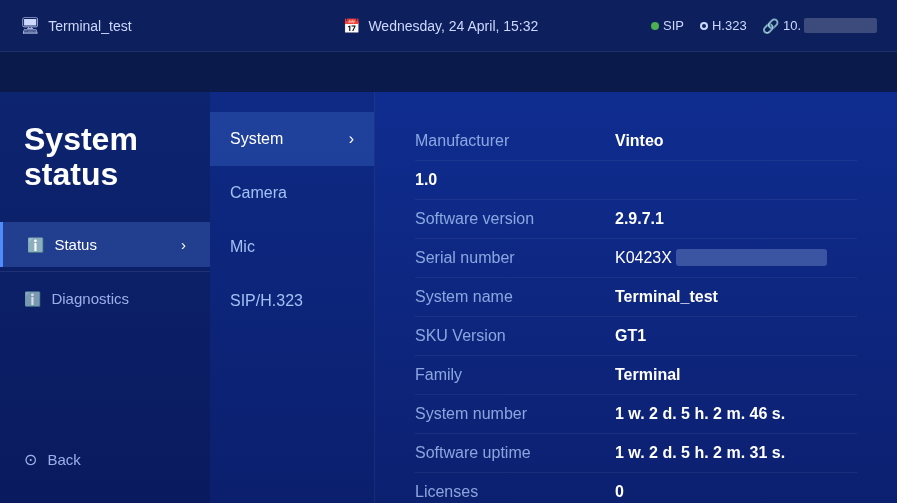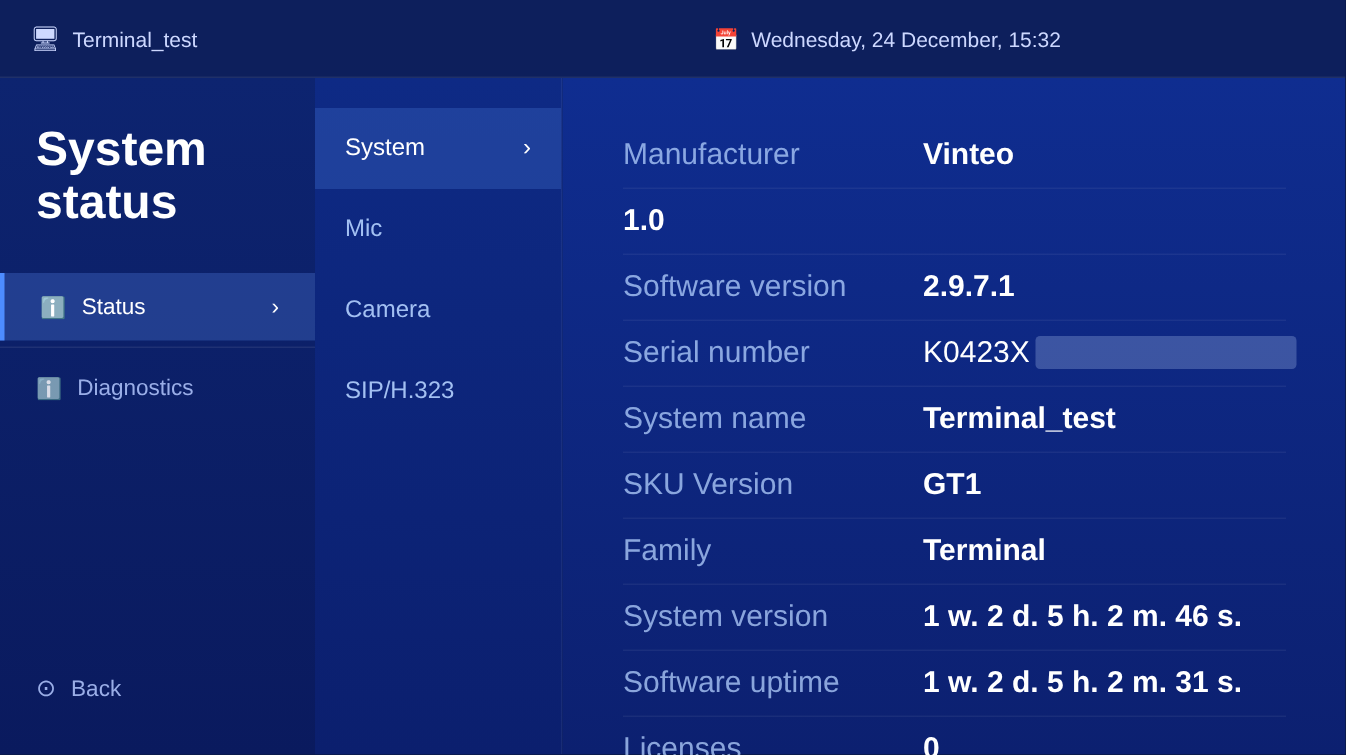--- a/index.html
+++ b/index.html
@@ -72,20 +72,21 @@
       display: inline-flex;
       align-items: center;
       gap: 3px;
     }
 
     
     .main-layout {
       display: flex;
       flex: 1;
       overflow: hidden;
+      margin-top: 40px;
     }
 
     
     .sidebar-left {
       width: 210px;
       background: linear-gradient(180deg, #0d2470 0%, #0a1a5e 100%);
       display: flex;
       flex-direction: column;
       padding: 30px 0 20px 0;
       flex-shrink: 0;
@@ -165,21 +166,21 @@
     .info-table {
       display: flex;
       flex-direction: column;
       gap: 0;
     }
     .info-row {
       display: flex;
       align-items: center;
       padding: 10px 0;
       border-bottom: 1px solid rgba(255,255,255,0.06);
-      font-size: 20px;
+      font-size: 16px;
     }
     .info-row:last-child {
       border-bottom: none;
     }
     .info-label {
       width: 200px;
       color: rgba(180, 210, 255, 0.75);
       font-weight: 400;
       flex-shrink: 0;
     }
@@ -191,21 +192,36 @@
 </head>
 <body>
 
 <div class="top-bar">
   <div class="top-bar-left">
     <span style="font-size:16px;">🖥</span>
     <span>Terminal_test</span>
   </div>
   <div class="top-bar-center">
     <span style="font-size:14px;">📅</span>
-    <span>Wednesday, 24 December, 15:32</span>
+    <span>Wednesday, 24 April, 15:32</span>
+  </div>
+  <div class="top-bar-right">
+    <div class="sip-indicator">
+      <span class="dot dot-green"></span>
+      <span>SIP</span>
+    </div>
+    <div class="sip-indicator">
+      <span class="dot dot-outline"></span>
+      <span>H.323</span>
+    </div>
+    <div class="network-icon">
+      <span style="font-size:14px;">🔗</span>
+      <span>10.</span>
+      <span style="background:rgba(255,255,255,0.2);color:transparent;border-radius:2px;padding:0 18px;">████</span>
+    </div>
   </div>
 </div>
 
 <div class="main-layout">
 
   <div class="sidebar-left">
     <div class="page-title">
       <span>System</span><br>
       <span>status</span>
     </div>
@@ -226,24 +242,24 @@
       <span>Back</span>
     </div>
   </div>
 
   <div class="sidebar-middle">
     <div class="submenu-item active">
       <span>System</span>
       <span>›</span>
     </div>
     <div class="submenu-item">
+      <span>Camera</span>
+    </div>
+    <div class="submenu-item">
       <span>Mic</span>
-    </div>
-    <div class="submenu-item">
-      <span>Camera</span>
     </div>
     <div class="submenu-item">
       <span>SIP/H.323</span>
     </div>
   </div>
 
   <div class="content-area">
     <div class="info-table">
     <div class="info-row">
           <span class="info-label">Manufacturer</span>
@@ -266,21 +282,21 @@
         </div>
         <div class="info-row">
           <span class="info-label">SKU Version</span>
           <span class="info-value">GT1</span>
         </div>
         <div class="info-row">
           <span class="info-label">Family</span>
           <span class="info-value">Terminal</span>
         </div>
         <div class="info-row">
-          <span class="info-label">System version</span>
+          <span class="info-label">System number</span>
           <span class="info-value">1 w. 2 d. 5 h. 2 m. 46 s.</span>
         </div>
         <div class="info-row">
           <span class="info-label">Software uptime</span>
           <span class="info-value">1 w. 2 d. 5 h. 2 m. 31 s.</span>
         </div>
         <div class="info-row">
           <span class="info-label">Licenses</span>
           <span class="info-value">0</span>
         </div>

